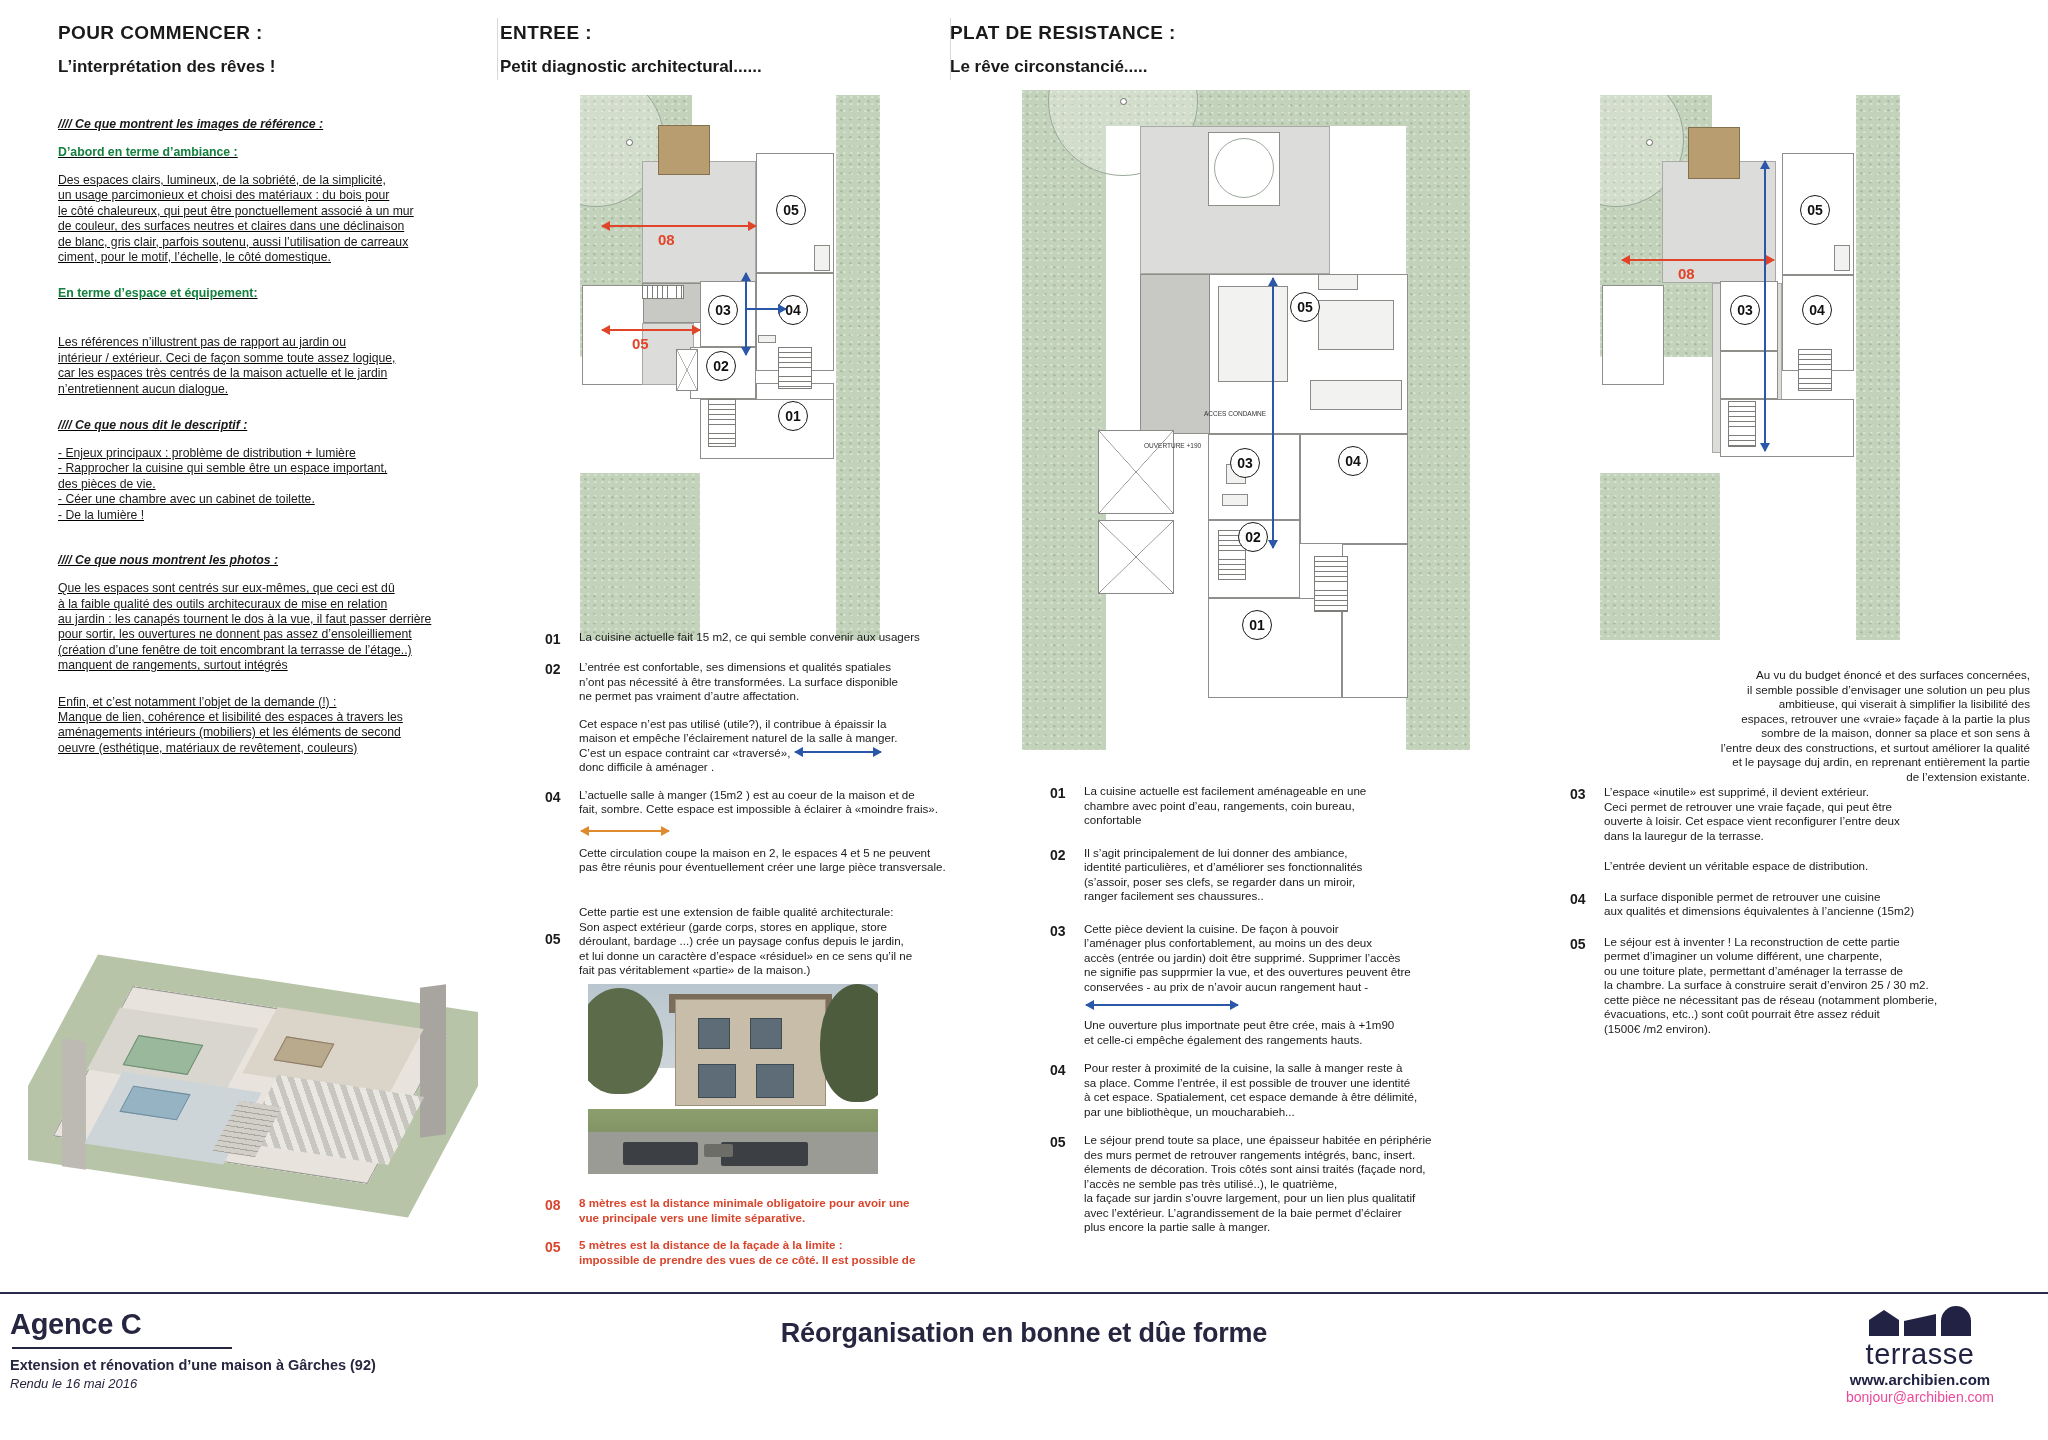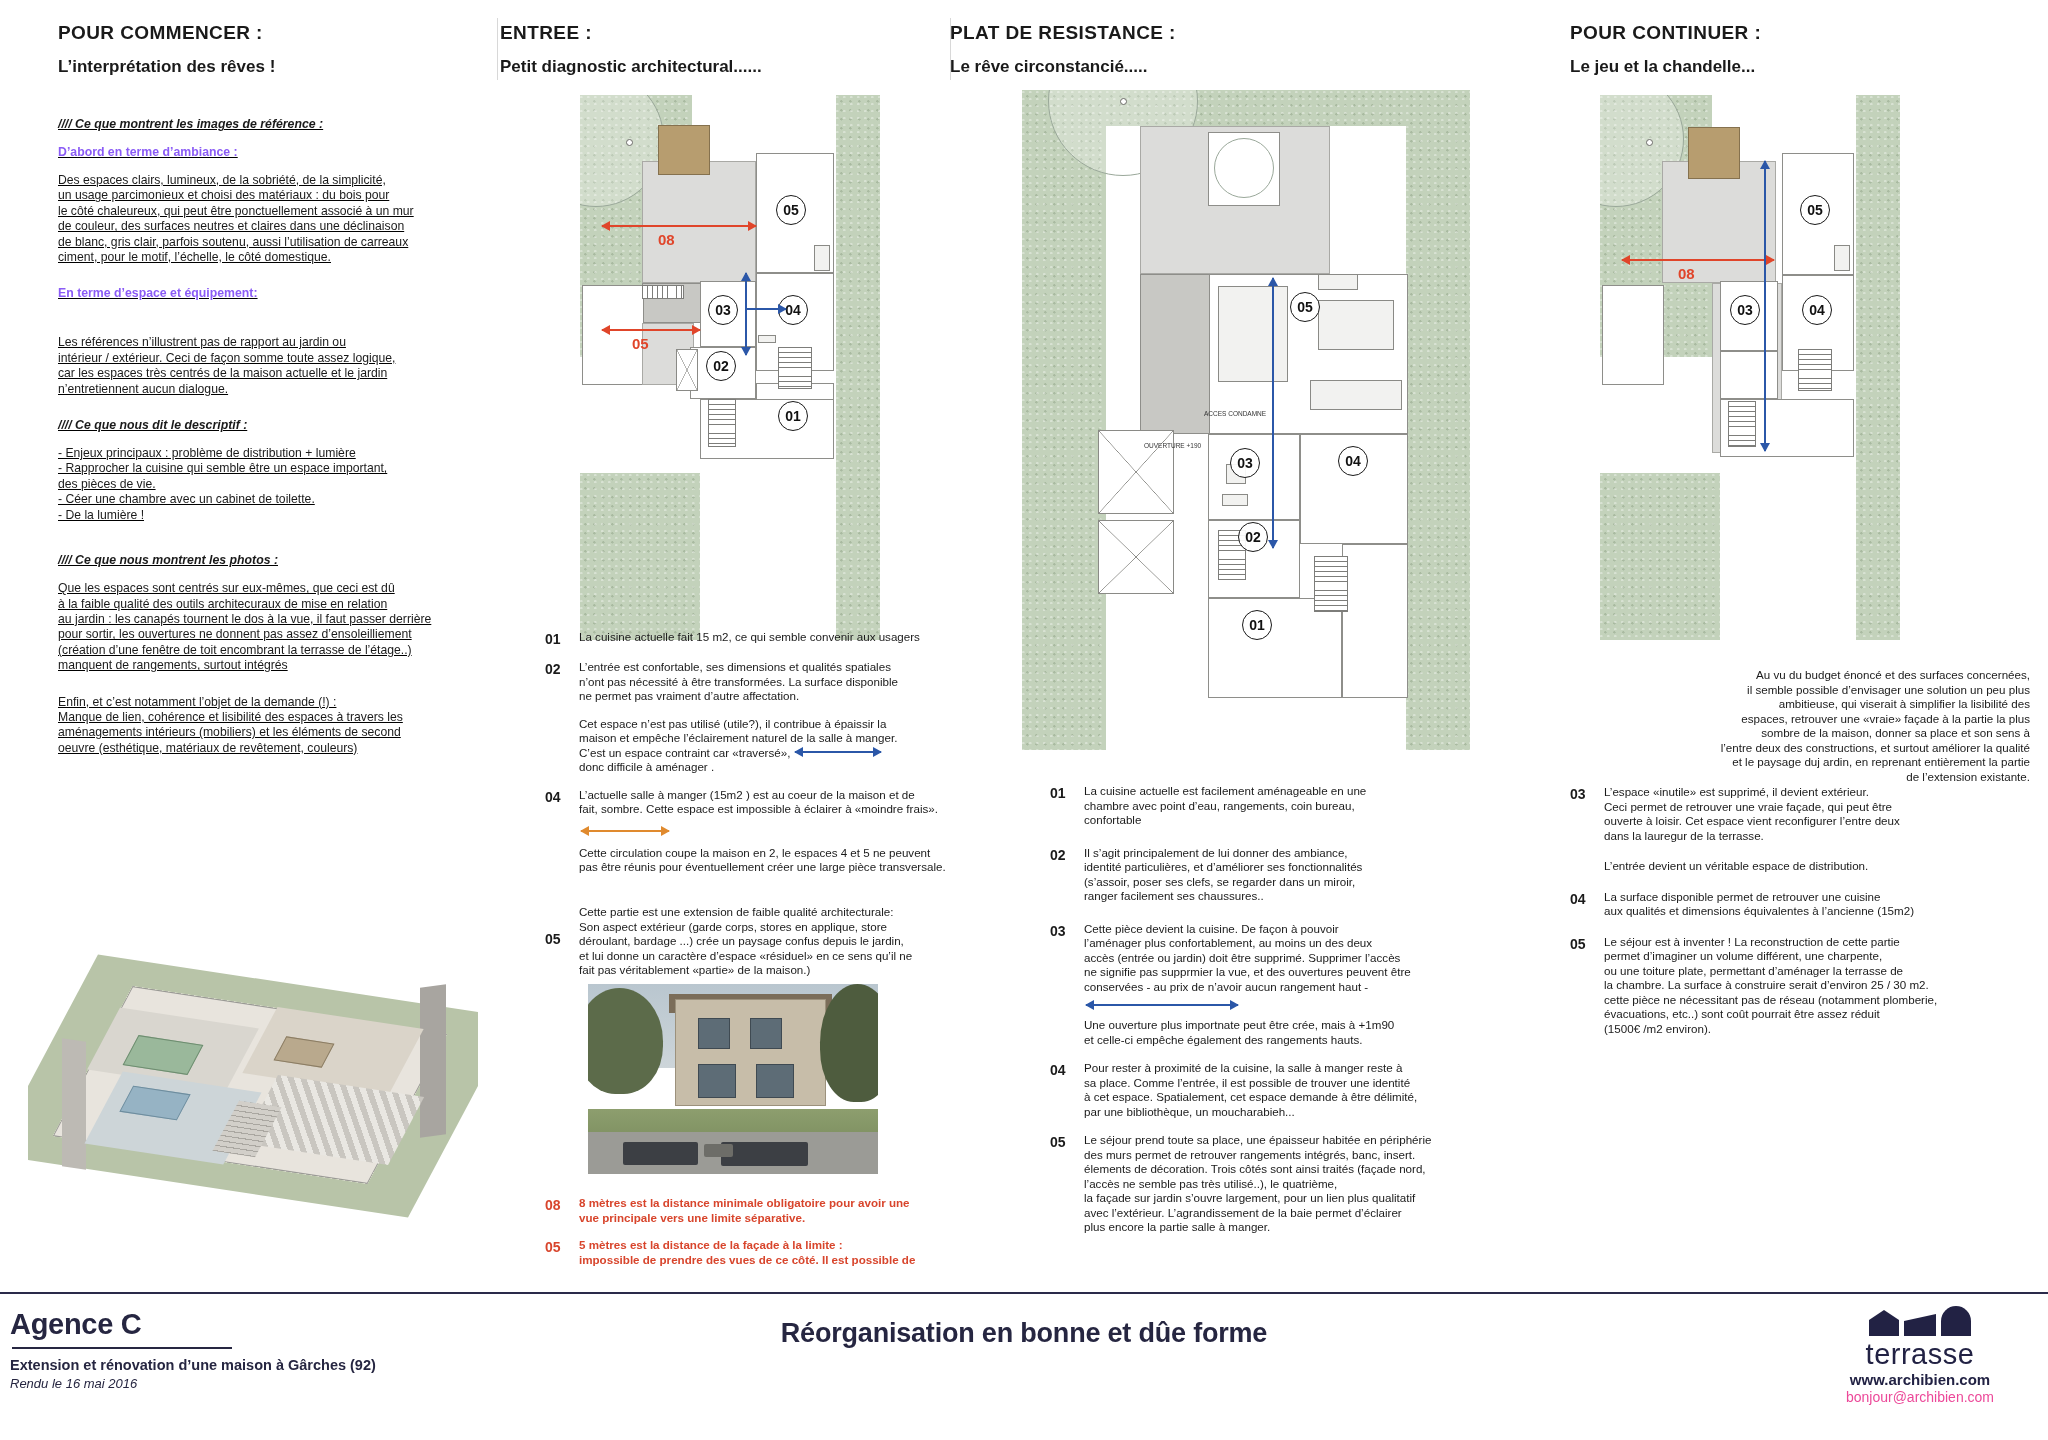--- a/index.html
+++ b/index.html
@@ -19,21 +19,21 @@
   }
   .col-head .t2 { font-size: 17px; font-weight: bold; color:#1a1a1a; }
 
   
   #col1 { position:absolute; left:58px; top:22px; width:400px; }
   #col1 .body { margin-top: 40px; text-decoration: underline; }
   .lead {
     font-size: 12.3px; font-weight: bold; font-style: italic; color:#1a1a1a;
     margin-bottom: 14px;
   }
-  .subhead { font-size:12.3px; font-weight:bold; color:#8b5cf6; margin-bottom:14px; }
+  .subhead { font-size:12.3px; font-weight:bold; color:#15803d; margin-bottom:14px; }
   .para { font-size:12.2px; line-height:15.4px; color:#1a1a1a; }
   .gap-m { height:21px; }
   .gap-l { height:30px; }
 
   
   #axo {
     position:absolute; left:28px; top:890px; width:450px; height:335px;
     overflow:hidden;
   }
   .axo-ground {
@@ -513,24 +513,20 @@
       <div class="txt" style="white-space:pre-line;">Le séjour prend toute sa place, une épaisseur habitée en périphérie
 des murs permet de retrouver rangements intégrés, banc, insert.
 élements de décoration. Trois côtés sont ainsi traités (façade nord,
 l’accès ne semble pas très utilisé..), le quatrième,
 la façade sur jardin s’ouvre largement, pour un lien plus qualitatif
 avec l’extérieur. L’agrandissement de la  baie permet d’éclairer
 plus encore la partie salle à manger.</div>
     </div>
   </div>
 
-  <div class="col-head" style="position:absolute; left:1570px; top:22px; width:470px;">
-    <div class="t1">POUR CONTINUER :</div>
-    <div class="t2">Le jeu et la chandelle...</div>
-  </div>
 
   <div class="plan-wrap" style="left:1600px; top:95px; width:300px; height:545px;">
     <div class="plan">
       <div class="lawn" style="left:0; top:0; width:112px; height:262px;"></div>
       <div class="lawn" style="left:0; top:378px; width:120px; height:167px;"></div>
       <div class="lawn" style="left:256px; top:0; width:44px; height:545px;"></div>
       <div class="circ-arc" style="left:-52px; top:-24px; width:136px; height:136px;"></div>
       <div class="circ-arc" style="left:62px; top:82px; width:66px; height:66px;"></div>
       <div class="circ-arc" style="left:108px; top:80px; width:66px; height:66px;"></div>
       <div class="dot" style="left:46px; top:44px;"></div>

